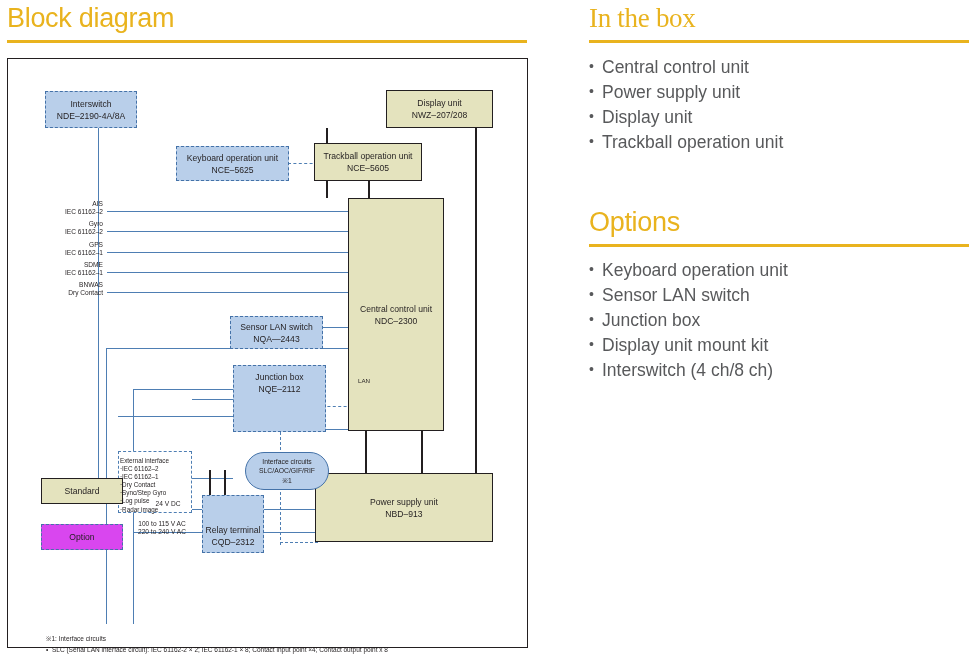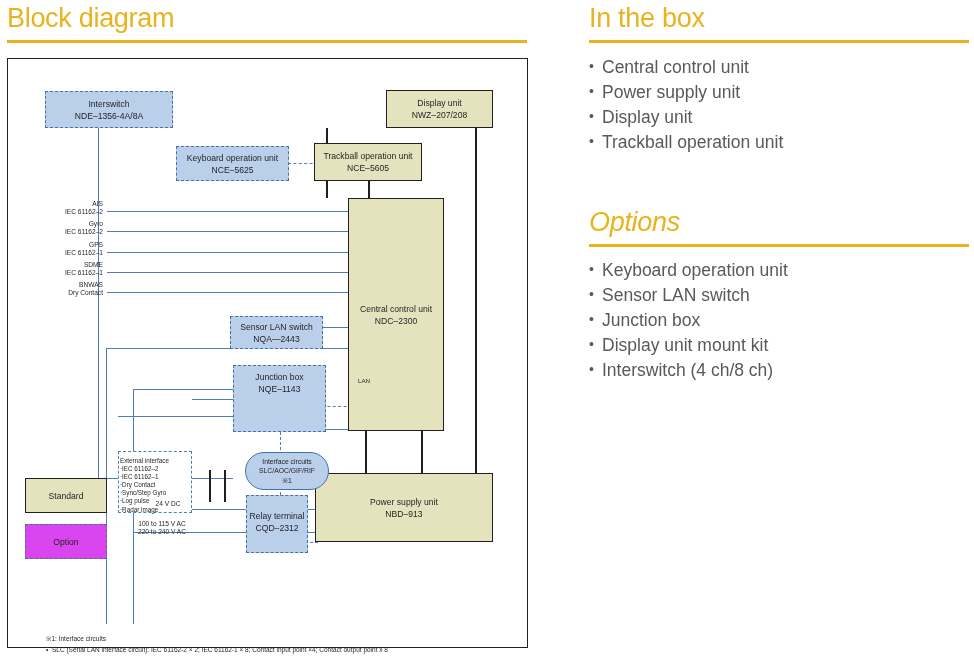--- a/index.html
+++ b/index.html
@@ -178,28 +178,29 @@
     top: 318px;
     font-size: 6.2px;
     color: #231F20;
     z-index: 9;
   }
 
   
   .legend-box {
     position: absolute;
     width: 82px;
-    height: 35px;
+    height: 26px;
     box-sizing: border-box;
     display: flex;
     align-items: center;
     justify-content: center;
     font-size: 8.6px;
     color: #231F20;
     z-index: 6;
+    margin-left: 16px;
   }
 
   
   #footnotes {
     position: absolute;
     left: 38px;
     top: 574px;
     font-size: 6.5px;
     line-height: 11.3px;
     color: #231F20;
@@ -213,30 +214,30 @@
     left: 0;
     top: -0.5px;
   }
 </style>
 </head>
 <body>
 
 <div class="panel-title" style="left:7px; top:3px;">Block diagram</div>
 <div class="panel-rule" style="left:7px; top:40px; width:520px;"></div>
 
-<div class="panel-title" style="left:589px; top:3px;">In the box</div>
+<div class="panel-title" style="left:589px; top:3px;font-family:Liberation Serif, serif;">In the box</div>
 <div class="panel-rule" style="left:589px; top:40px; width:380px;"></div>
 <ul class="spec-list" id="in-the-box-list" style="left:589px; top:55px;">
     <li>Central control unit</li>
     <li>Power supply unit</li>
     <li>Display unit</li>
     <li>Trackball operation unit</li>
   </ul>
 
-<div class="panel-title" style="left:589px; top:207px;font-style:italic;">Options</div>
+<div class="panel-title" style="left:589px; top:207px;">Options</div>
 <div class="panel-rule" style="left:589px; top:244px; width:380px;"></div>
 <ul class="spec-list" id="options-list" style="left:589px; top:258px;">
     <li>Keyboard operation unit</li>
     <li>Sensor LAN switch</li>
     <li>Junction box</li>
     <li>Display unit mount kit</li>
     <li>Interswitch (4 ch/8 ch)</li>
   </ul>
 
 <div id="diagram-frame">
@@ -312,23 +313,23 @@
   <div id="external-interface-list">
       <div>External interface</div>
       <div>·IEC 61162–2</div>
       <div>·IEC 61162–1</div>
       <div>·Dry Contact</div>
       <div>·Sync/Step Gyro</div>
       <div>·Log pulse</div>
       <div>·Radar image</div>
     </div>
 
-  <div class="blk opt" style="left:37px; top:32px; width:128px; height:37px;">
+  <div class="blk opt" style="left:37px; top:32px; width:92px; height:37px;">
     <span class="l1">Interswitch</span>
-    <span class="l2">NDE–1356-4A/8A</span>
+    <span class="l2">NDE–2190-4A/8A</span>
   </div>
 
   <div class="blk std" style="left:378px; top:31px; width:107px; height:38px;">
     <span class="l1">Display unit</span>
     <span class="l2">NWZ–207/208</span>
   </div>
 
   <div class="blk opt" style="left:168px; top:87px; width:113px; height:35px;">
     <span class="l1">Keyboard operation unit</span>
     <span class="l2">NCE–5625</span>
@@ -345,34 +346,34 @@
   </div>
   <div id="lan-tag">LAN</div>
 
   <div class="blk opt" style="left:222px; top:257px; width:93px; height:33px;">
     <span class="l1">Sensor LAN switch</span>
     <span class="l2">NQA—2443</span>
   </div>
 
   <div class="blk opt" style="left:225px; top:306px; width:93px; height:67px; justify-content:flex-start; padding-top:5px;">
     <span class="l1">Junction box</span>
-    <span class="l2">NQE–1143</span>
+    <span class="l2">NQE–2112</span>
   </div>
   <div id="interface-circuits-pill">
     <span>Interface circuits</span>
     <span>SLC/AOC/GIF/RIF</span>
     <span>※1</span>
   </div>
 
   <div class="blk std" style="left:307px; top:414px; width:178px; height:69px;">
     <span class="l1">Power supply unit</span>
     <span class="l2">NBD–913</span>
   </div>
 
-  <div class="blk opt" style="left:194px; top:436px; width:62px; height:58px; padding-bottom:4px;margin-left:44px;">
+  <div class="blk opt" style="left:194px; top:436px; width:62px; height:58px; justify-content:flex-end; padding-bottom:4px;">
     <span class="l1">Relay terminal</span>
     <span class="l2">CQD–2312</span>
   </div>
 
   <div class="pwr-label" style="left:130px; top:441px; width:60px;">24 V DC</div>
   <div class="pwr-label" style="left:118px; top:461px; width:72px;">
     <div>100 to 115 V AC</div>
     <div>220 to 240 V AC</div>
   </div>
 

